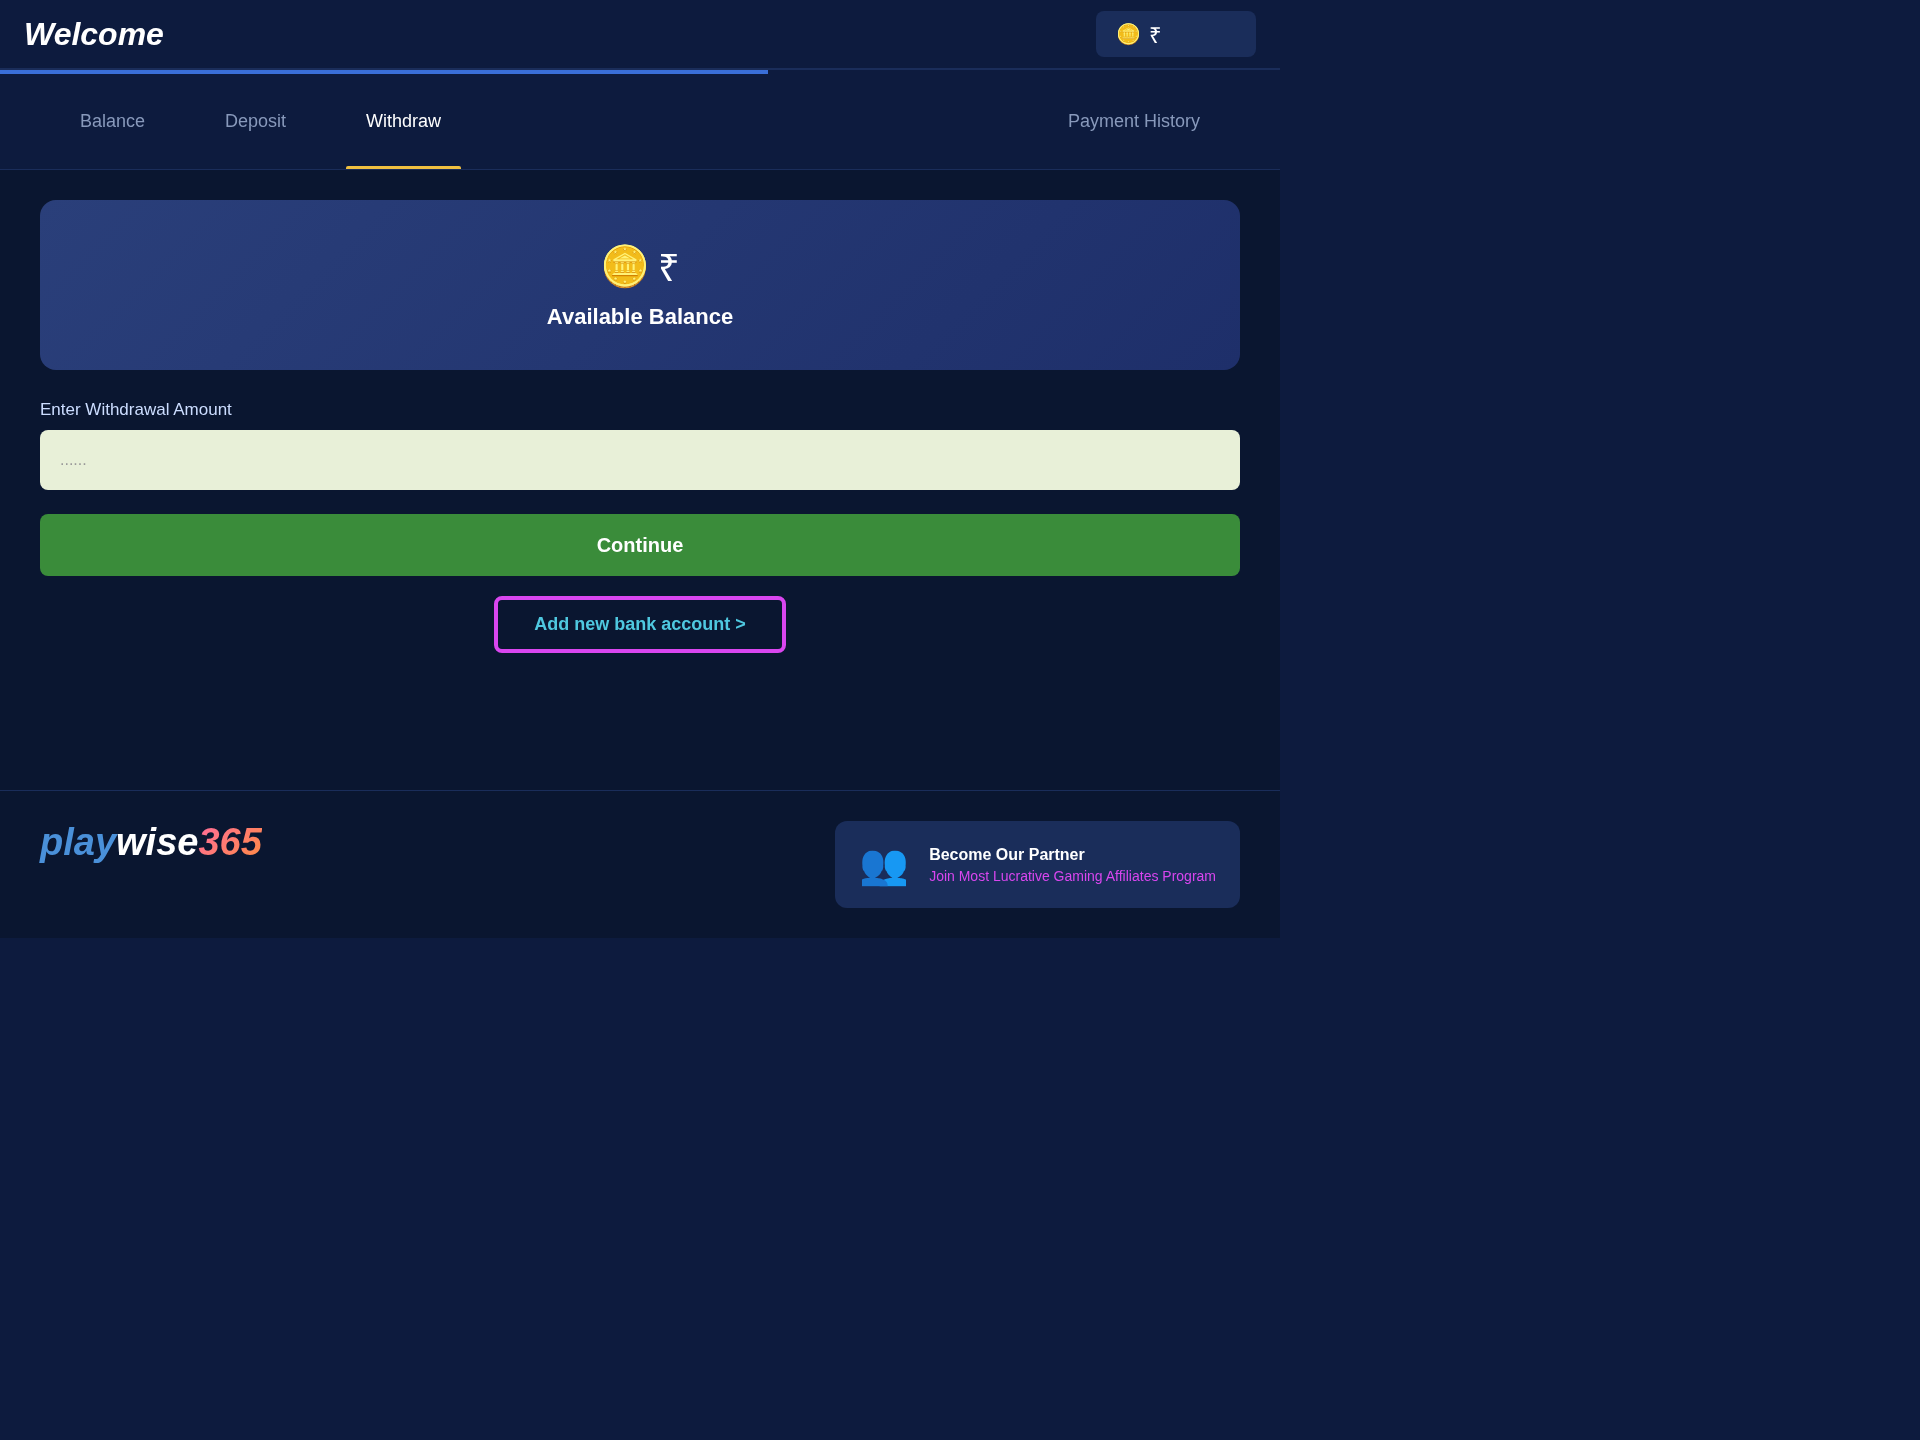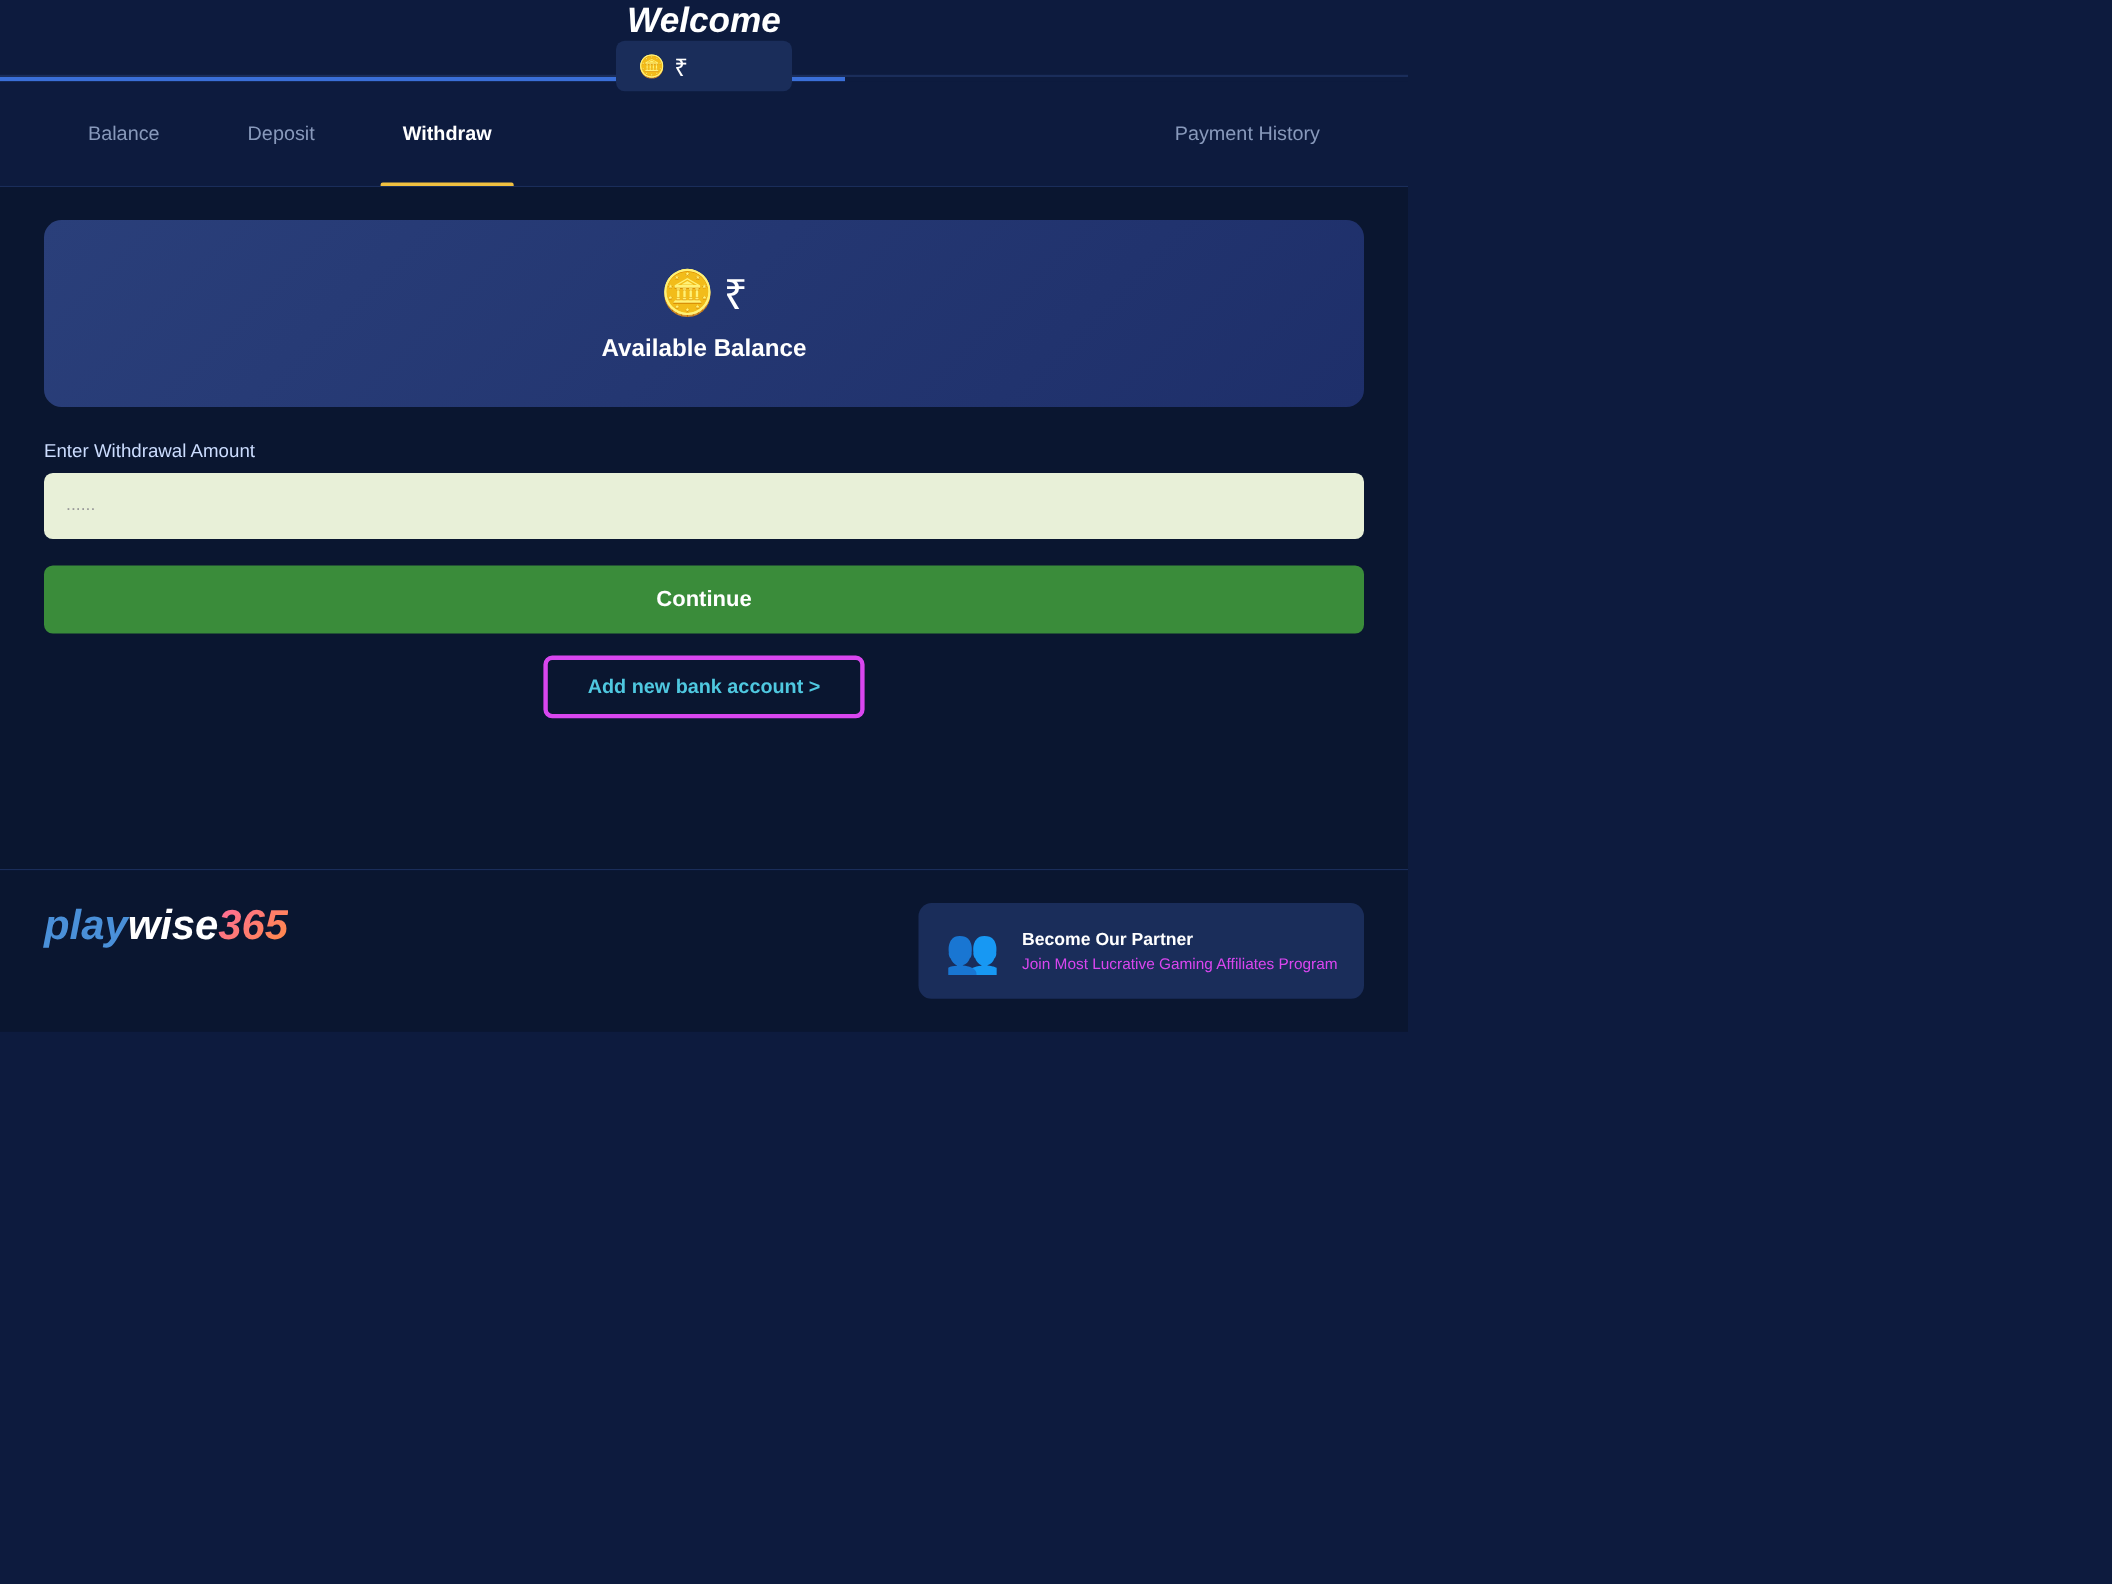--- a/index.html
+++ b/index.html
@@ -19,21 +19,20 @@
 
     
     .header {
       background-color: #0d1b3e;
       padding: 0 24px;
       height: 70px;
       display: flex;
       align-items: center;
       justify-content: space-between;
       border-bottom: 2px solid #1a2d5a;
-      flex-direction: column;
     }
 
     .header-title {
       font-style: italic;
       font-weight: bold;
       font-size: 32px;
       color: #ffffff;
     }
 
     .header-right {
@@ -78,21 +77,21 @@
       position: relative;
       text-decoration: none;
       background: none;
       border: none;
       color: #8899bb;
       font-size: 18px;
     }
 
     .nav-tab.active {
       color: #ffffff;
-      font-weight: bold;
+      font-weight: normal;
     }
 
     .nav-tab.active::after {
       content: '';
       position: absolute;
       bottom: 0;
       left: 20px;
       right: 20px;
       height: 3px;
       background-color: #f0c040;

